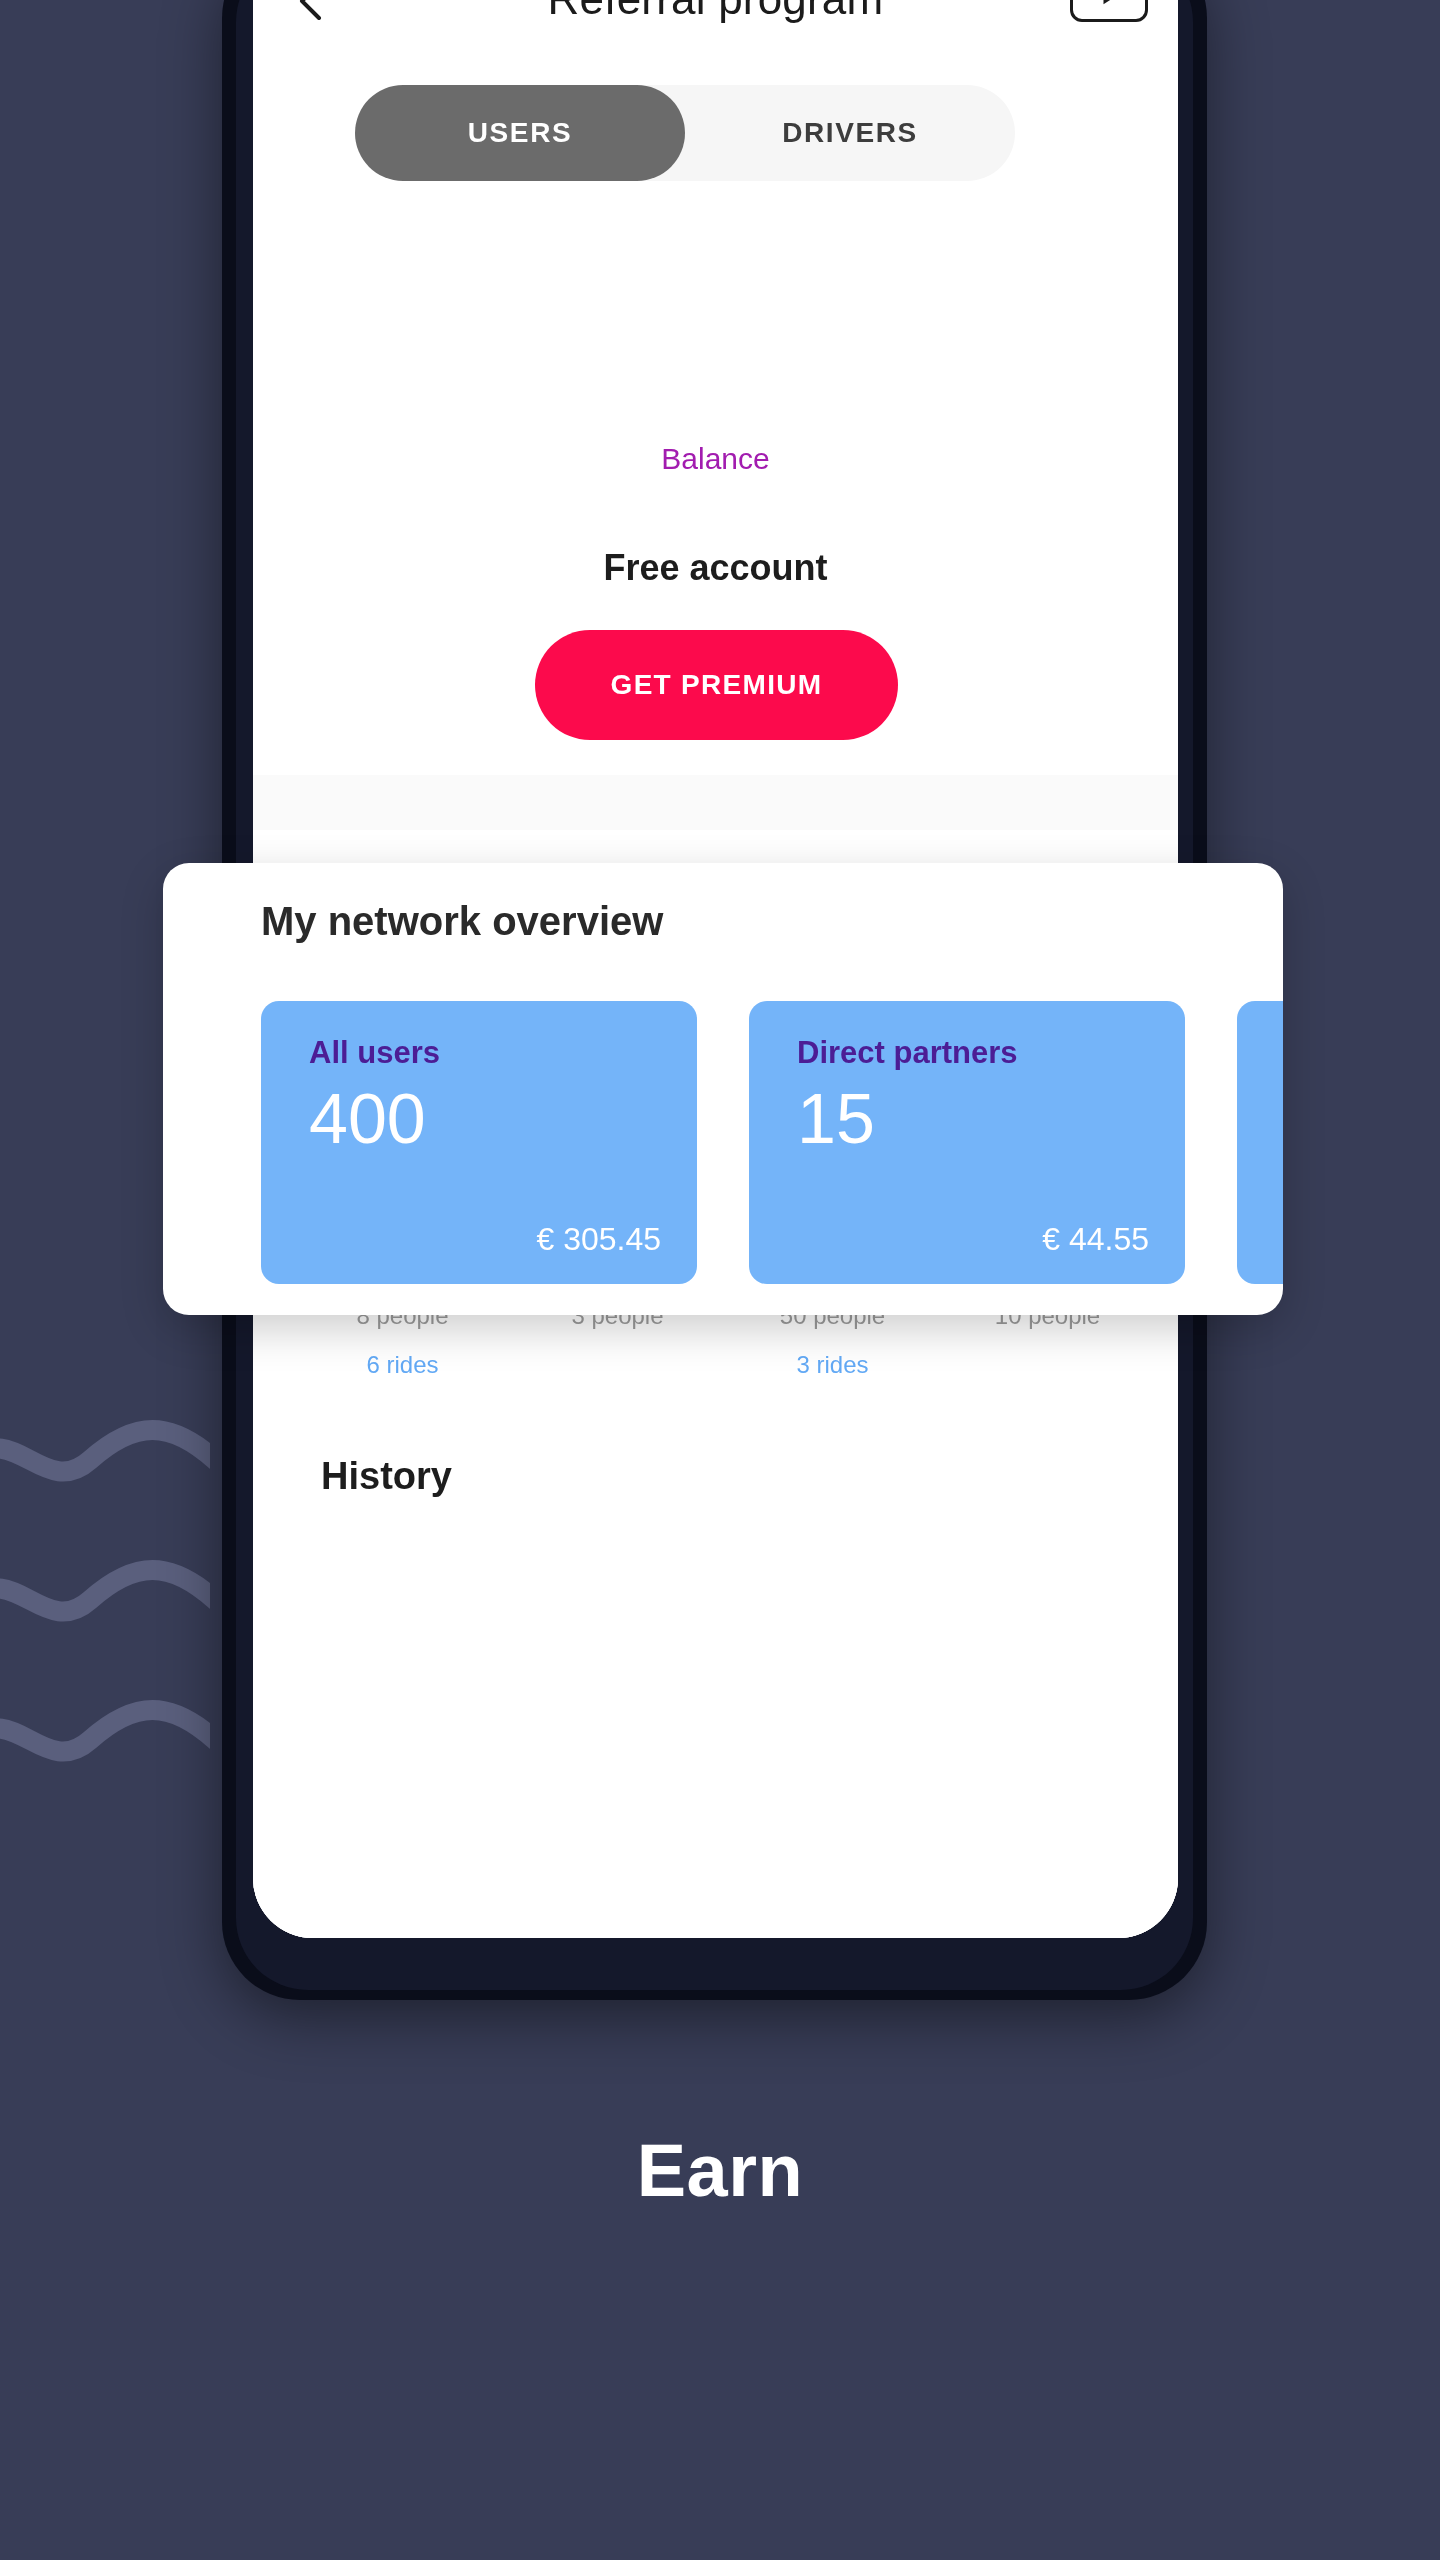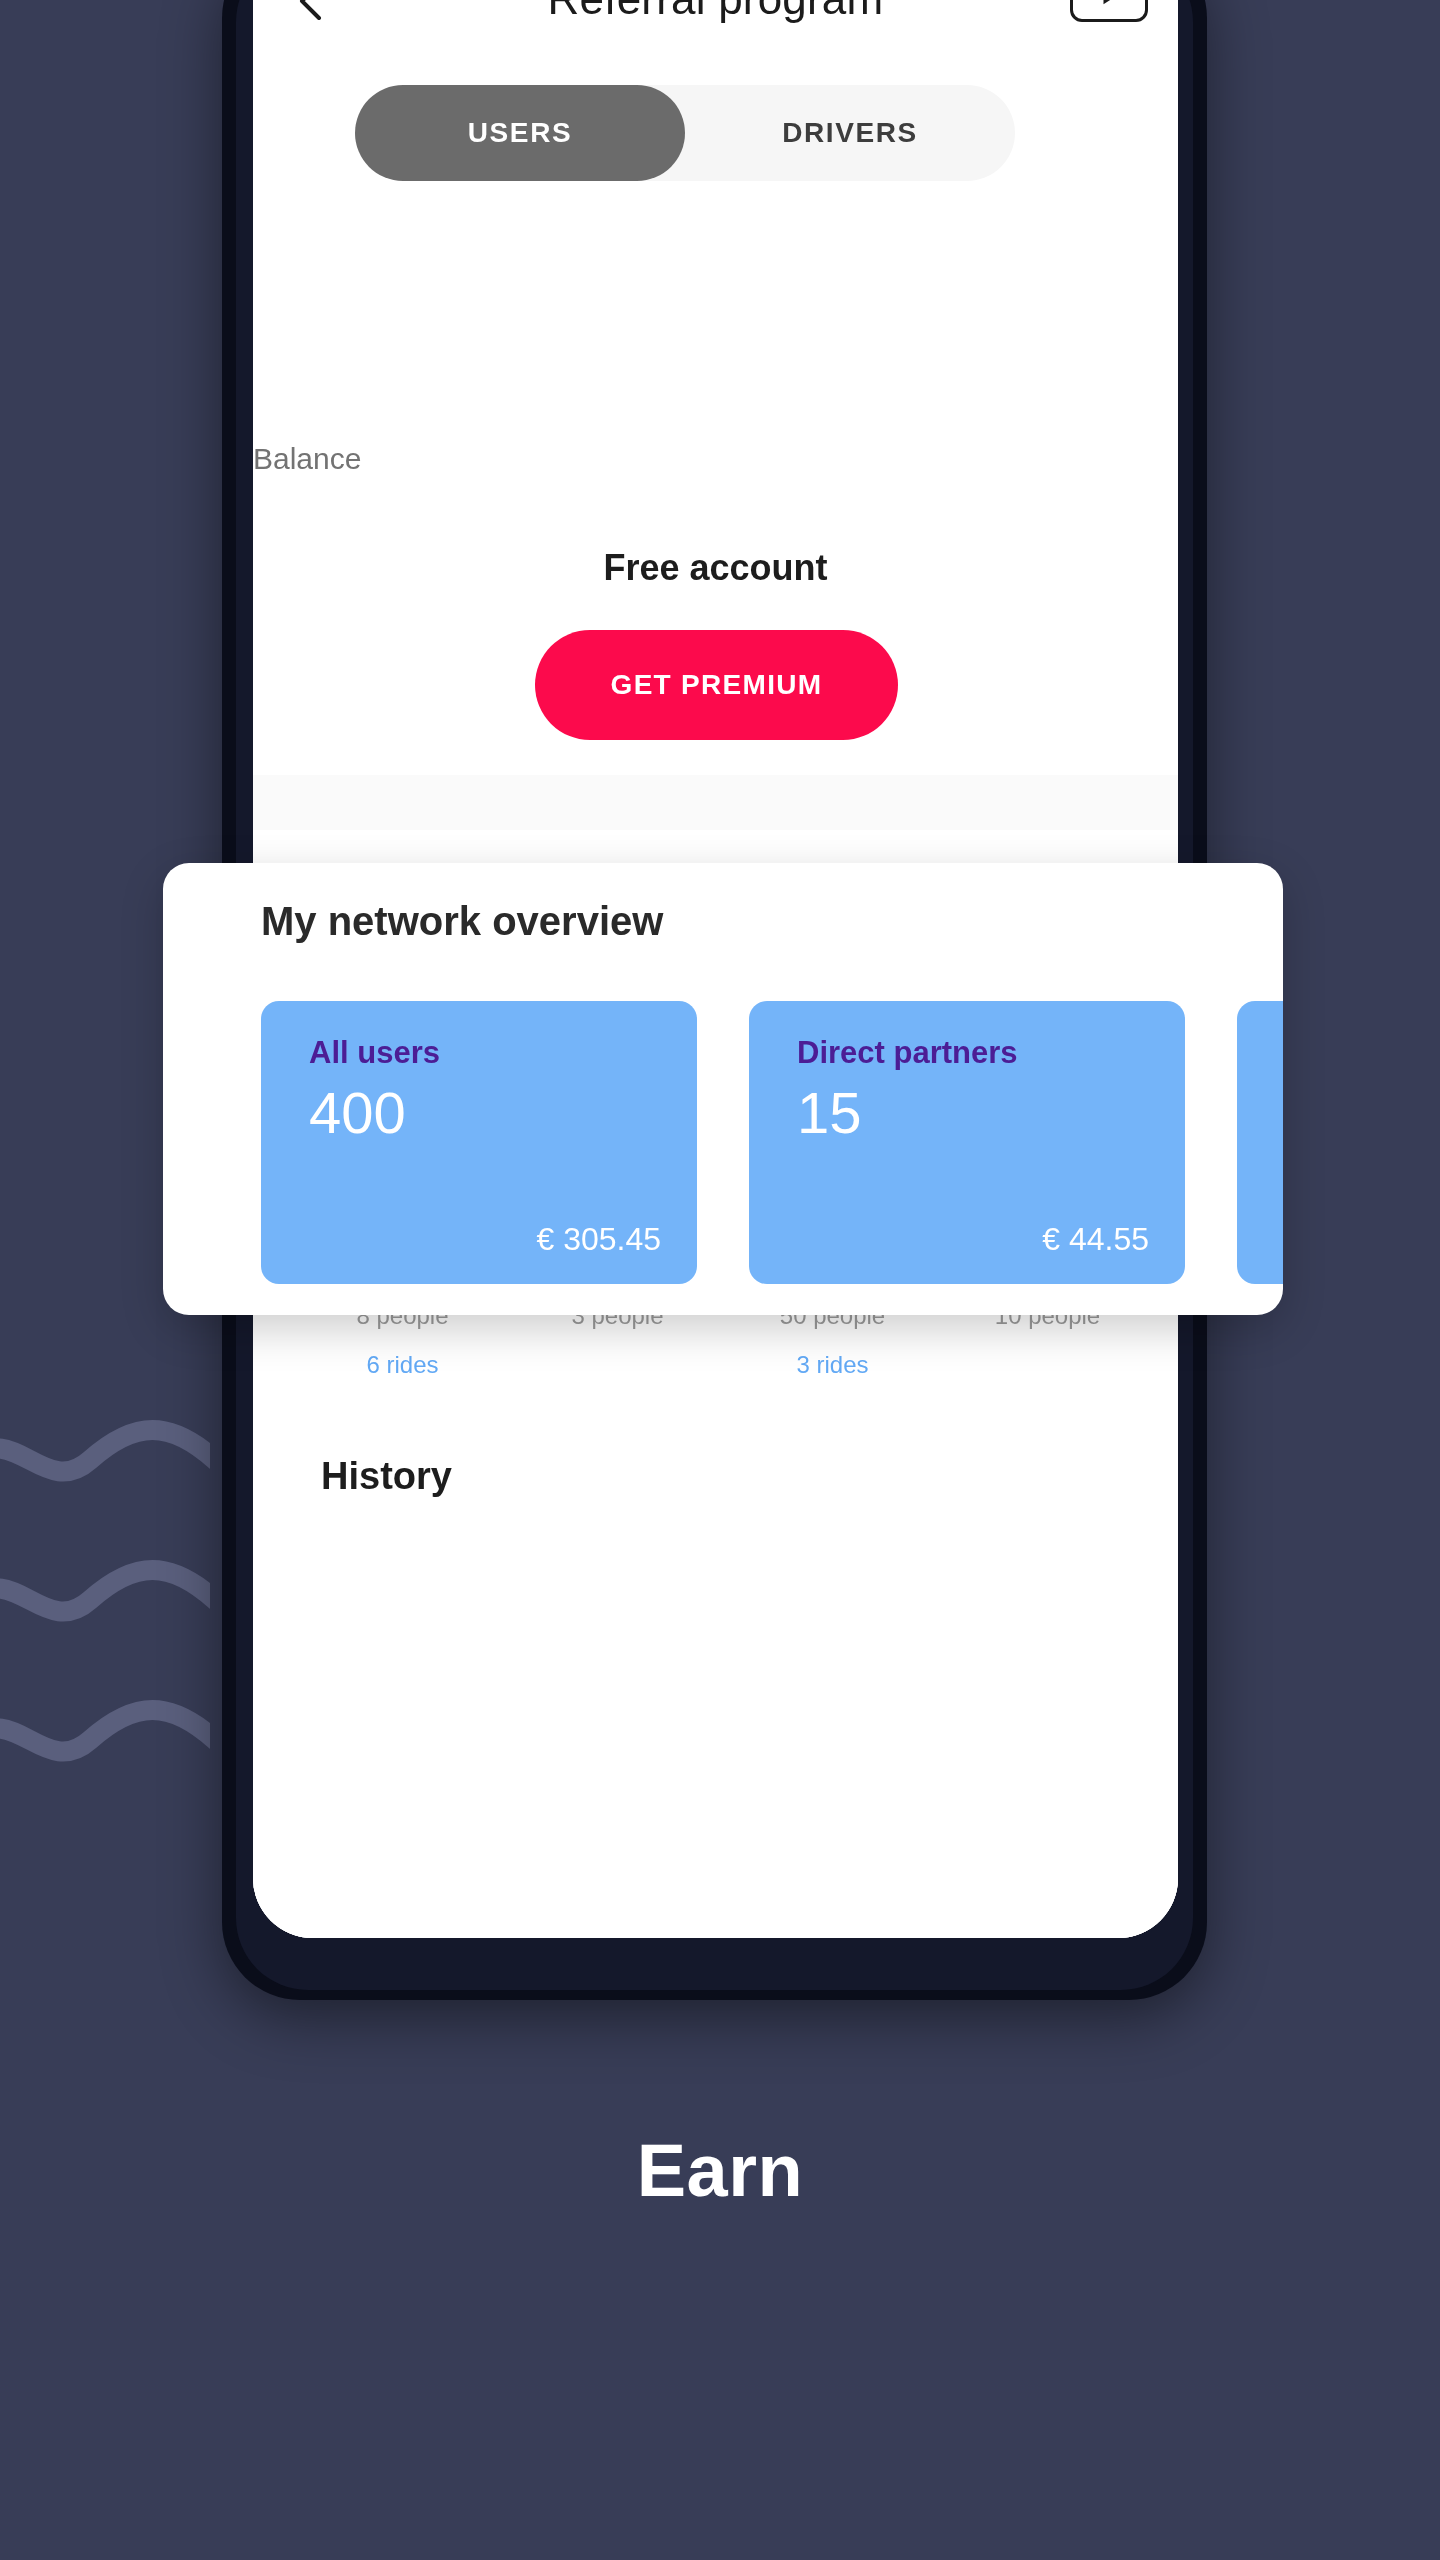--- a/index.html
+++ b/index.html
@@ -146,23 +146,23 @@
     text-align: center;
     font-size: 86px;
     font-weight: 400;
     color: #141414;
     letter-spacing: 1px;
   }
   .balance-label {
     position: absolute;
     top: 512px;
     width: 925px;
-    text-align: left;
+    text-align: center;
     font-size: 30px;
-    color: #737373;
+    color: #a21caf;
   }
   .account-type {
     position: absolute;
     top: 617px;
     width: 925px;
     text-align: center;
     font-size: 36px;
     font-weight: 700;
     color: #1d1d1d;
   }
@@ -323,21 +323,21 @@
     left: 48px;
     top: 34px;
     font-size: 31px;
     font-weight: 700;
     color: #4c1d95;
   }
   .stat-value {
     position: absolute;
     left: 48px;
     top: 78px;
-    font-size: 58px;
+    font-size: 70px;
     font-weight: 400;
     color: #ffffff;
   }
   .stat-amount {
     position: absolute;
     right: 36px;
     bottom: 26px;
     font-size: 32px;
     color: #ffffff;
   }

